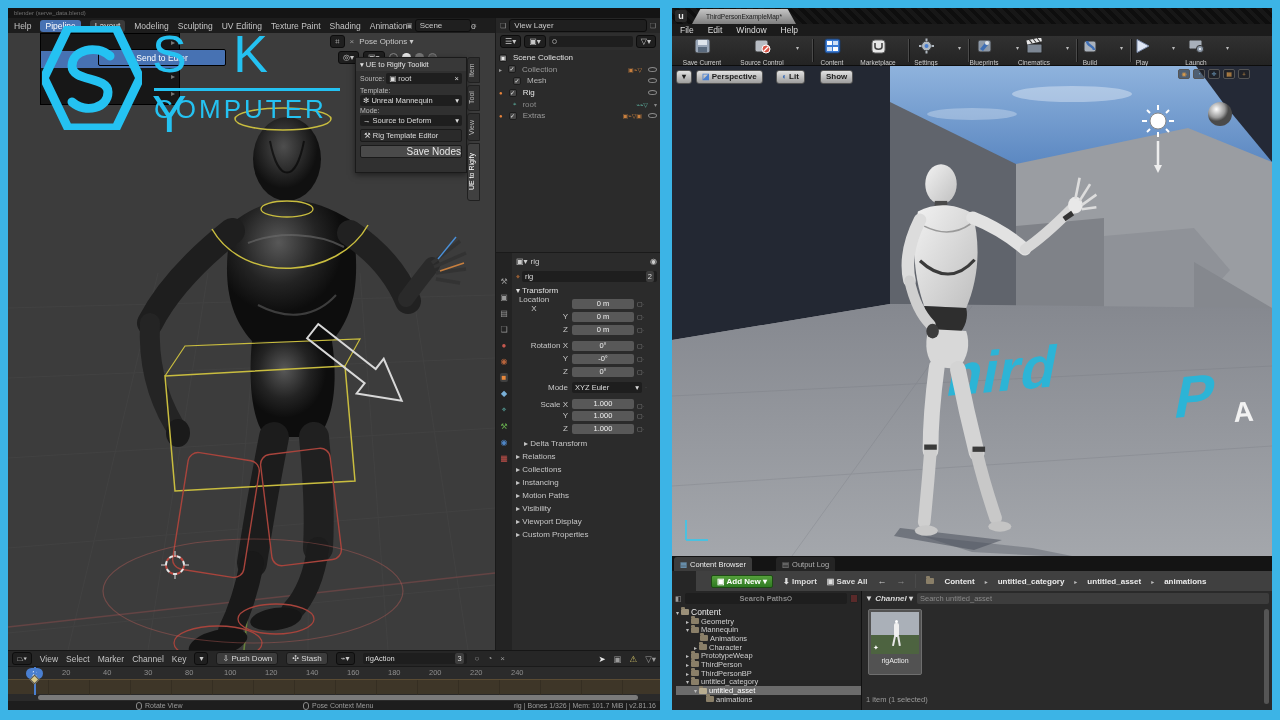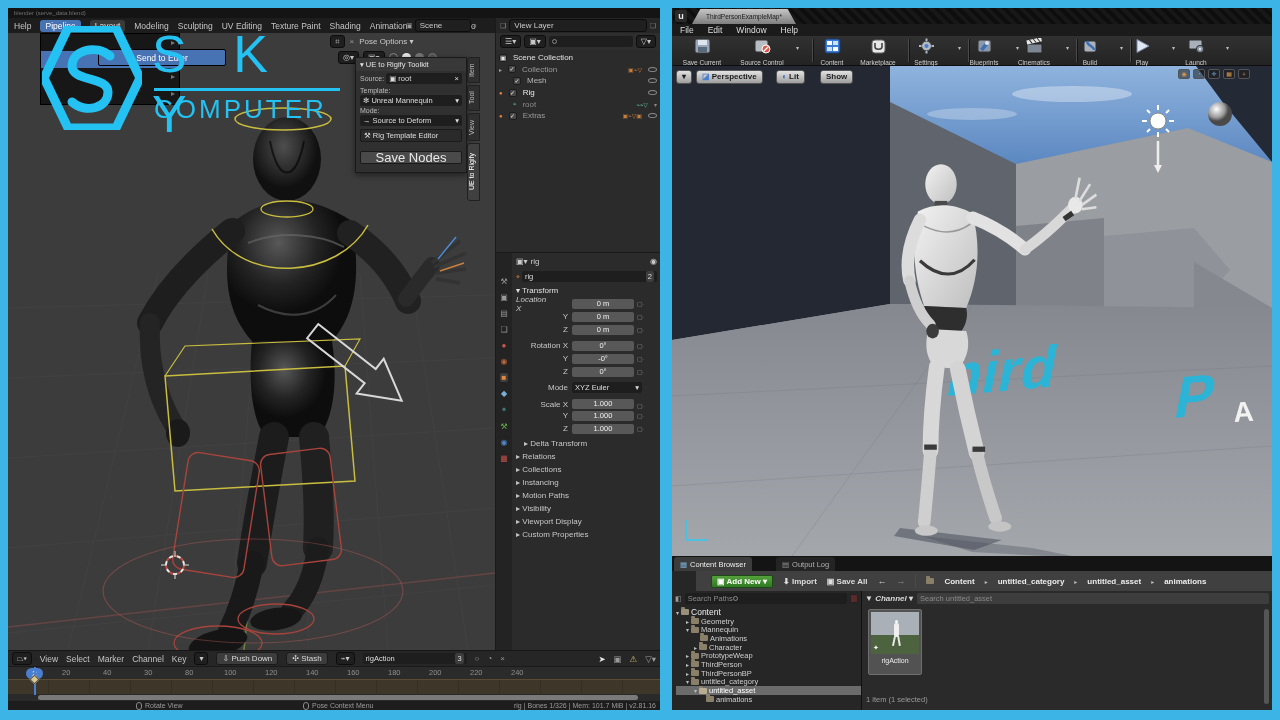--- a/index.html
+++ b/index.html
@@ -201,21 +201,21 @@
       <div class="pdark" style="margin:0 4px;display:flex;justify-content:space-between;">
           <span><span>✻ </span><span>Unreal Mannequin</span></span>
           <span>▾</span>
         </div>
       <div style="font-size:7px;color:#bbb;padding:1px 4px;">Mode:</div>
       <div class="pdark" style="margin:0 4px;display:flex;justify-content:space-between;">
           <span><span>→ </span><span>Source to Deform</span></span>
           <span>▾</span>
         </div>
       <div style="margin:3px 4px 0 4px;height:13px;background:#2a2a2a;border:1px solid #1a1a1a;border-radius:2px;font-size:7.5px;color:#ddd;line-height:12px;padding-left:3px;"><span>⚒ </span><span>Rig Template Editor</span></div>
-      <div style="margin:9px 4px 0 4px;height:13px;background:#4a4a4a;border:1px solid #1a1a1a;border-radius:2px;font-size:13px;color:#e8e8e8;line-height:12px;text-align:center;">Save Nodes</div>
+      <div style="margin:3px 4px 0 4px;height:13px;background:#4a4a4a;border:1px solid #1a1a1a;border-radius:2px;font-size:10px;color:#e8e8e8;line-height:12px;text-align:right;">Save Nodes</div>
     </div>
 
     <div class="abs" style="left:459px;top:49px;width:13px;z-index:8;display:flex;flex-direction:column;gap:2px;">
       <div class="tabv" style="height:26px;">Item</div>
       <div class="tabv" style="height:26px;">Tool</div>
       <div class="tabv" style="height:28px;">View</div>
       <div class="tabv" style="height:58px;background:#404040;color:#fff;">UE to Rigify</div>
     </div>
 
     <div class="abs panel" style="left:487px;top:10px;width:165px;height:234px;border-left:1px solid #1a1a1a;">
@@ -302,21 +302,21 @@
           <span style="font-size:7px;color:#e8833a;">⌖</span>
           <span class="pdark" style="flex:1;display:flex;justify-content:space-between;">
               <span>rig</span>
               <span style="background:#3d3d3d;border-radius:2px;padding:0 2px;">2</span>
             </span>
         </div>
         <div style="height:13px;font-size:8px;color:#e0e0e0;padding:2px 0 0 4px;">▾ <span>Transform</span></div>
 
         <div>
           <div class="row" style="height:13px;padding:0 4px;">
-              <span class="seclbl" style="width:56px;text-align:left;padding-right:20px;font-style:italic;">Location X</span>
+              <span class="seclbl" style="width:56px;text-align:center;padding-right:20px;">Location X</span>
               <span class="pfield" style="width:62px;">0 m</span>
               <span style="font-size:6px;color:#999;padding-left:3px;">▢</span>
               <span style="font-size:6px;color:#777;">·</span>
             </div>
           <div class="row" style="height:13px;padding:0 4px;">
               <span class="seclbl" style="width:56px;text-align:right;padding-right:4px;">Y</span>
               <span class="pfield" style="width:62px;">0 m</span>
               <span style="font-size:6px;color:#999;padding-left:3px;">▢</span>
               <span style="font-size:6px;color:#777;">·</span>
             </div>
@@ -664,21 +664,21 @@
         <span class="crumb">untitled_category</span>
           <span class="caret">▸</span>
         <span class="crumb">untitled_asset</span>
           <span class="caret">▸</span>
         <span class="crumb">animations</span>
       </div>
 
       <div class="abs" style="left:0;top:35px;width:190px;height:119px;background:#262626;border-right:1px solid #111;">
         <div class="row" style="height:15px;padding:0 3px;gap:3px;">
           <span style="font-size:7px;color:#9a9a9a;">◧</span>
-          <span class="pdark" style="flex:1;display:flex;justify-content:flex-start;align-items:center;color:#8a8a8a;">
+          <span class="pdark" style="flex:1;display:flex;justify-content:center;align-items:center;color:#8a8a8a;font-weight:bold;">
               <span>Search Paths</span>
               <span style="width:5px;height:5px;border:1px solid #888;border-radius:50%;display:inline-block;"></span>
             </span>
           <span style="width:8px;height:9px;background:#5a2a2a;border:1px solid #222;border-radius:1px;"></span>
         </div>
         <div style="padding:2px 0 0 4px;">
           <div class="tree-row">
               <span class="caret">▾</span>
               <span class="fold" style="background:#9a8f78;"></span>
               <span style="font-size:8.5px;color:#ececec;">Content</span>

